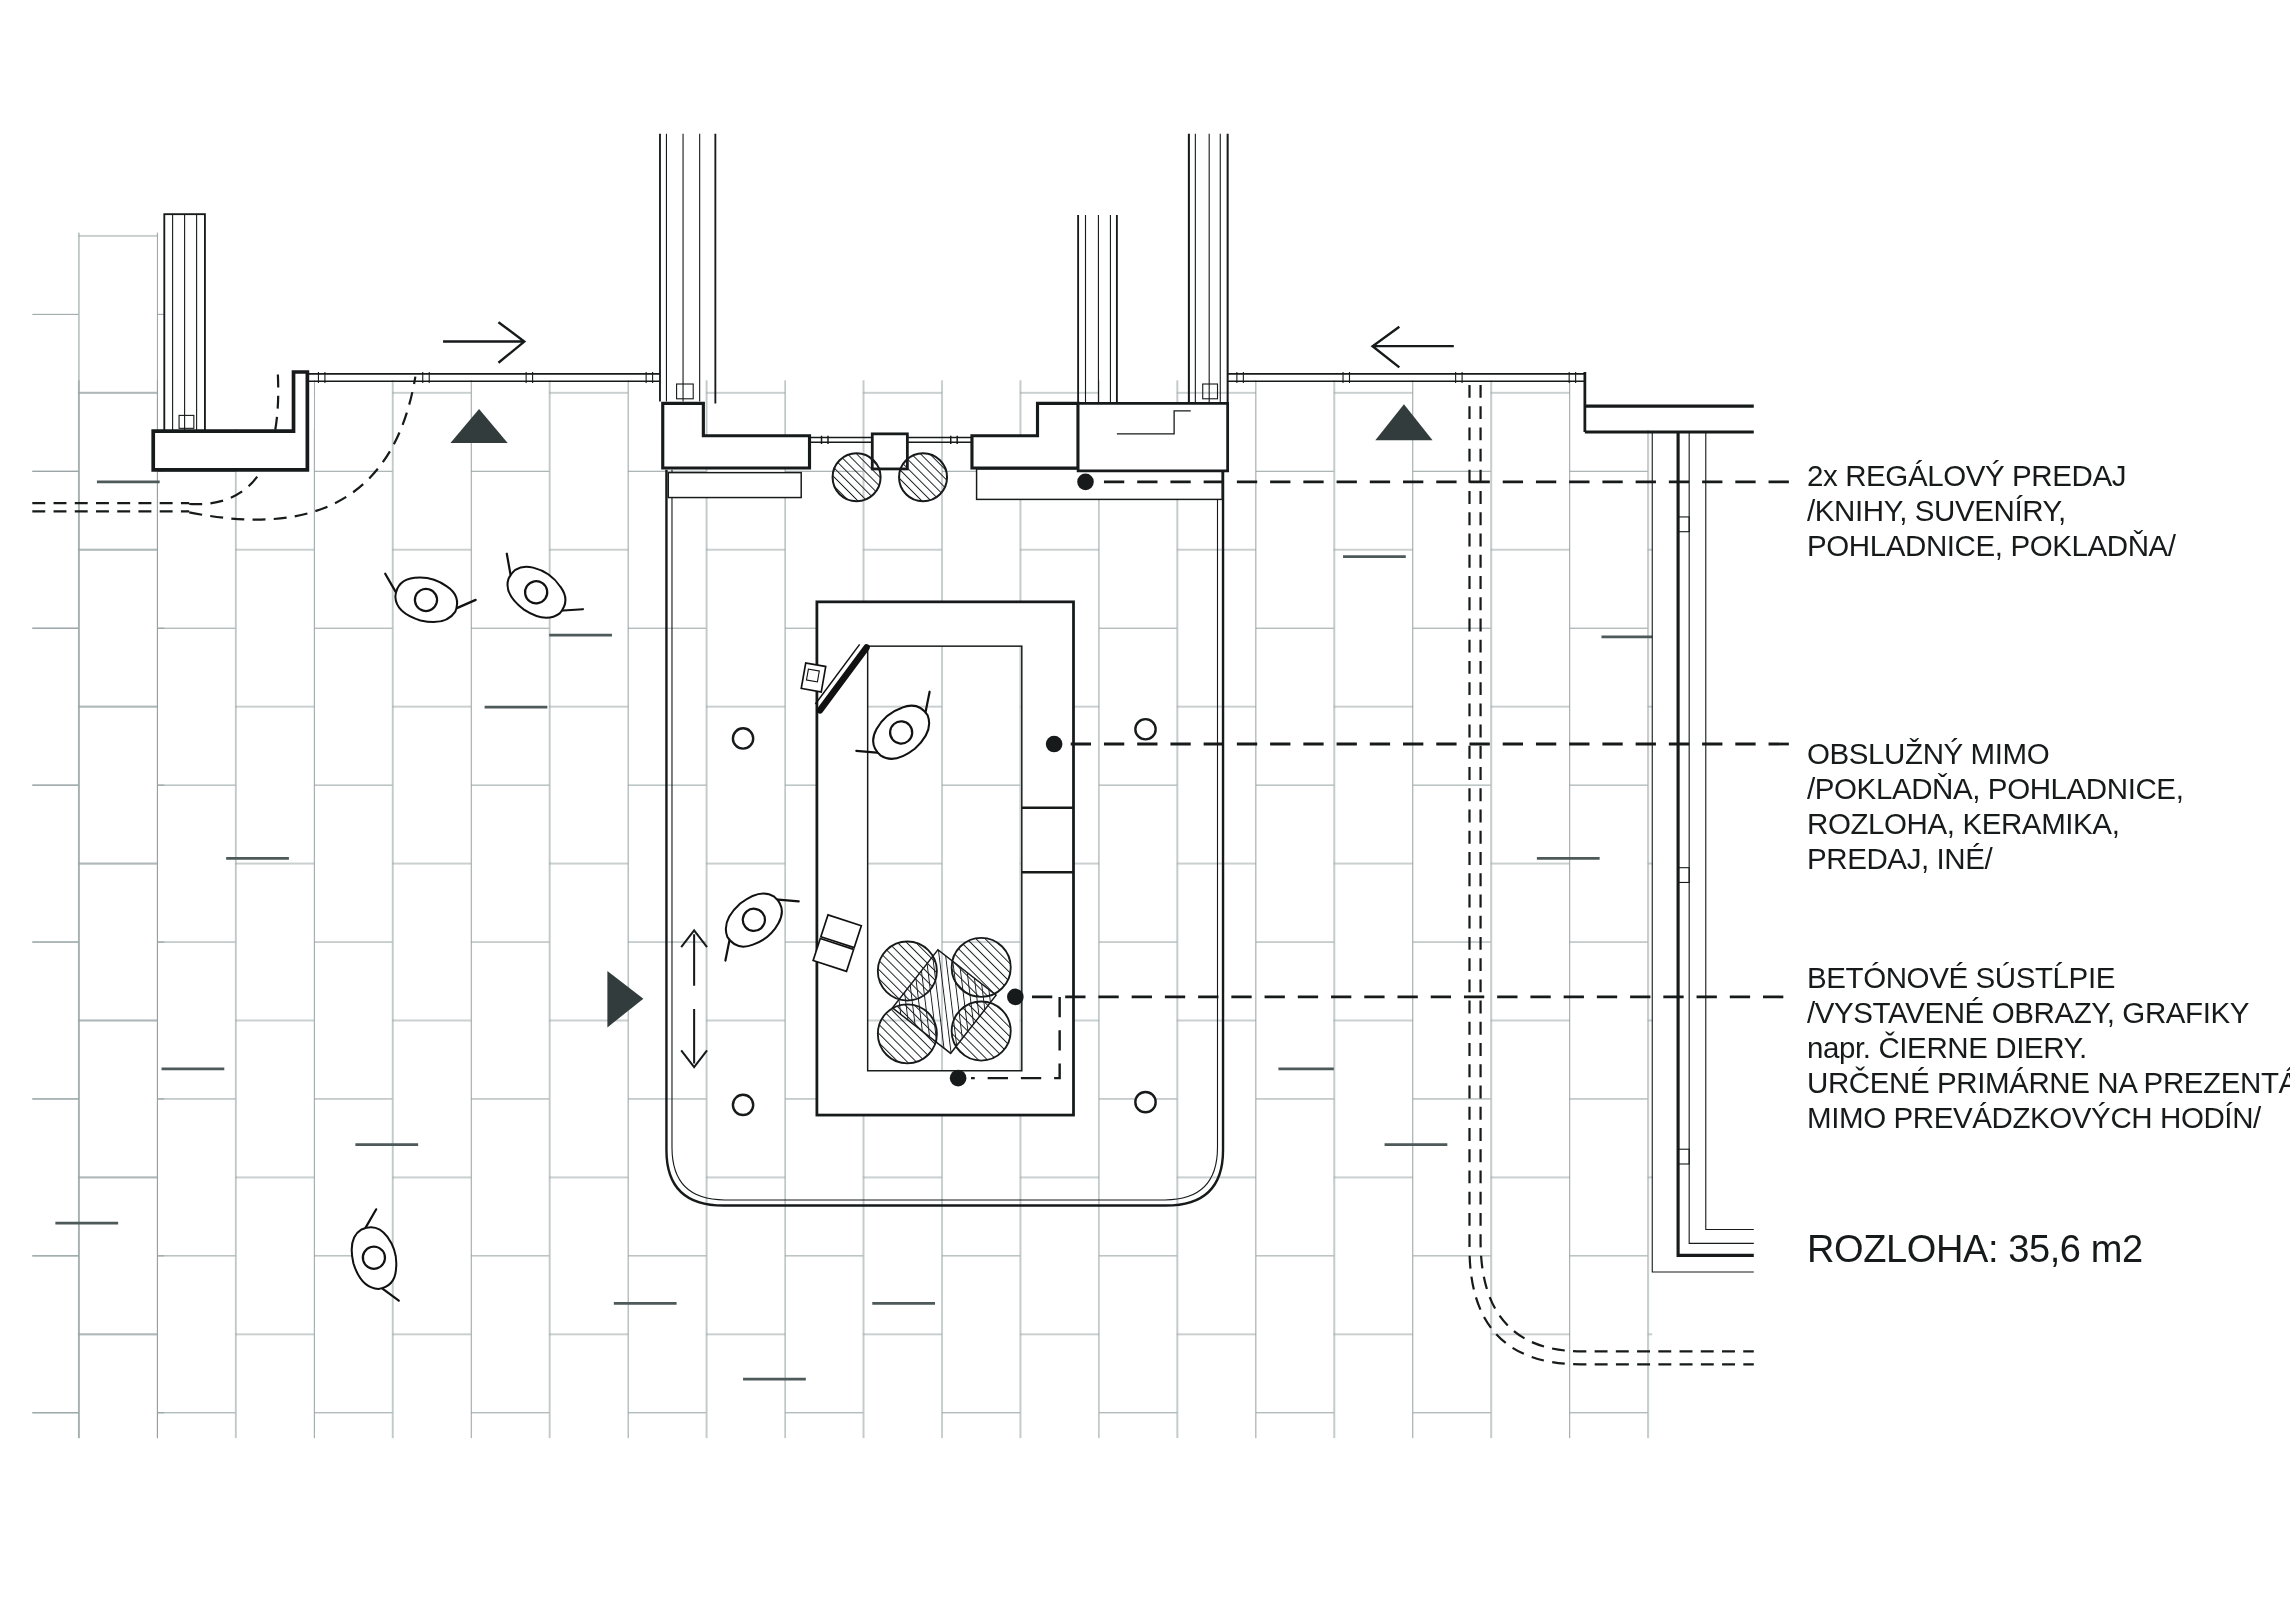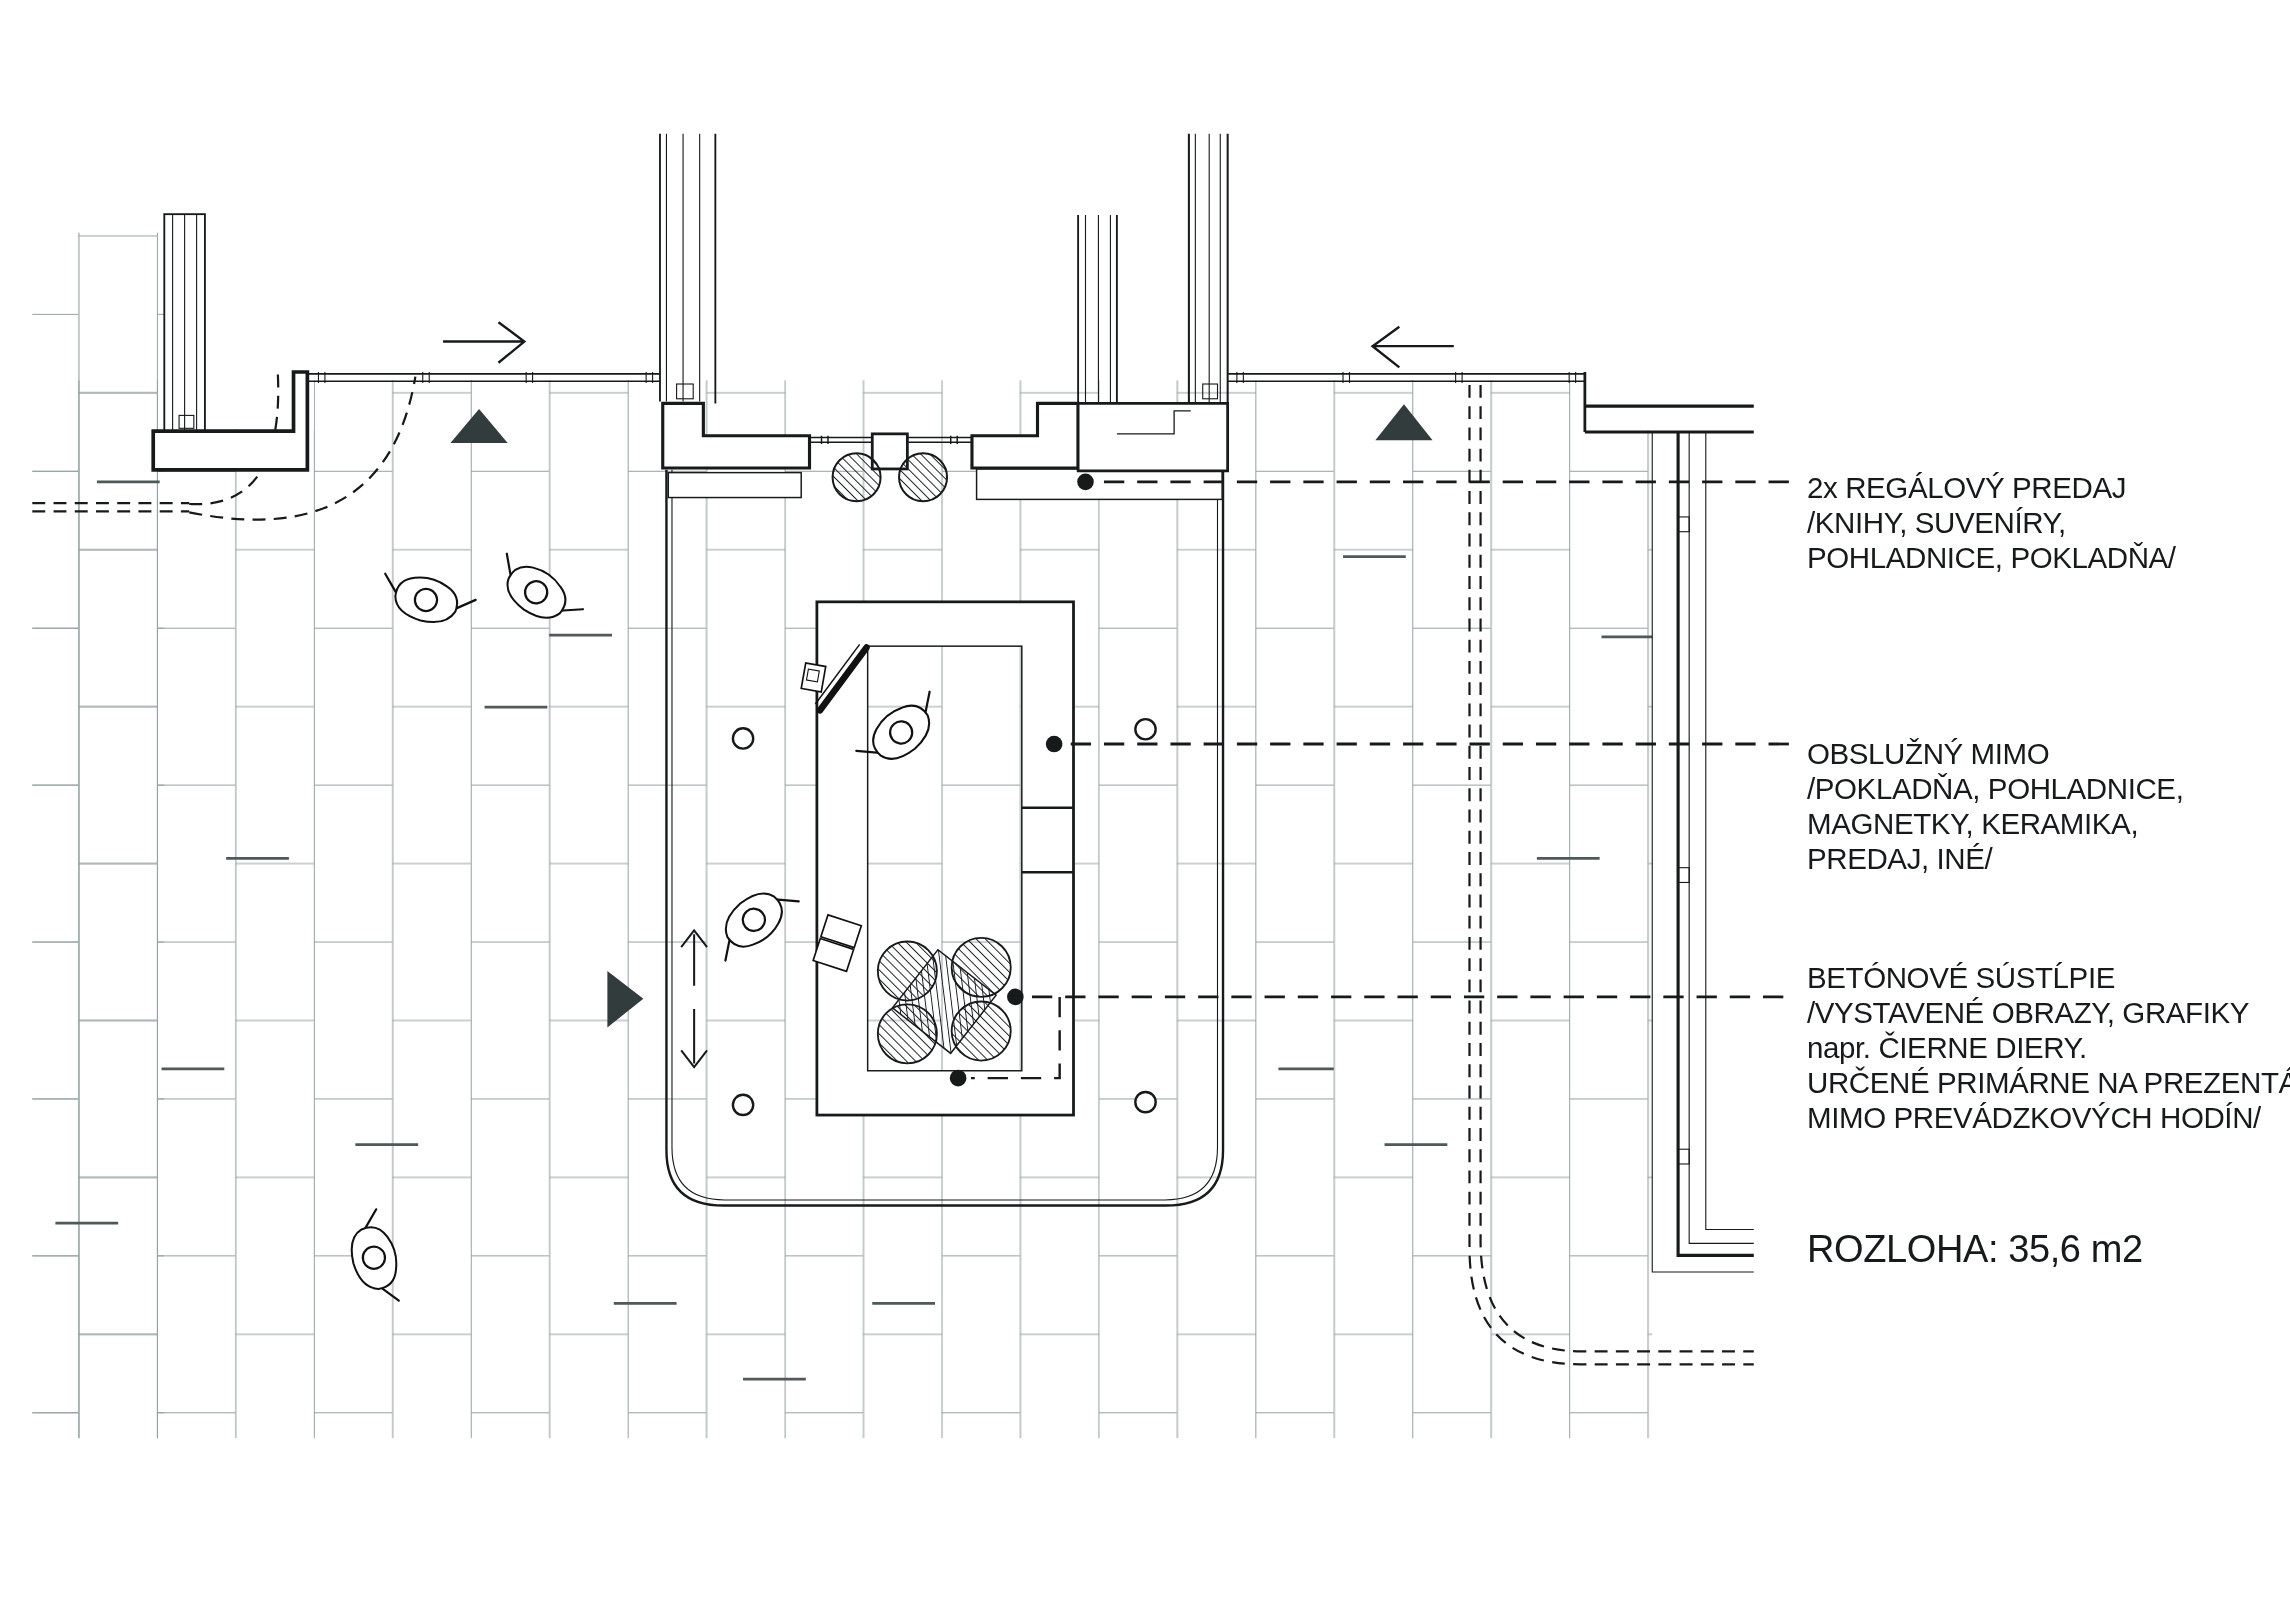--- a/index.html
+++ b/index.html
@@ -216,30 +216,30 @@
 
   <g>
     <use href="#person-glyph" transform="translate(462,648) rotate(195)"></use>
     <use href="#person-glyph" transform="translate(582,640) rotate(215)"></use>
     <use href="#person-glyph" transform="translate(975,792) rotate(140)"></use>
     <use href="#person-glyph" transform="translate(818,998) rotate(320)"></use>
     <use href="#person-glyph" transform="translate(407,1362) rotate(255)"></use>
   </g>
 </svg>
 
-<div class="ann" style="top:470px">
+<div class="ann" style="top:458px">
   <div class="ann-line">2x REGÁLOVÝ PREDAJ</div>
   <div class="ann-line">/KNIHY, SUVENÍRY,</div>
   <div class="ann-line">POHLADNICE, POKLADŇA/</div>
 </div>
 
 <div class="ann" style="top:736px">
   <div class="ann-line">OBSLUŽNÝ MIMO</div>
   <div class="ann-line">/POKLADŇA, POHLADNICE,</div>
-  <div class="ann-line">MAGNETKY, KERAMIKA,</div>
+  <div class="ann-line">ROZLOHA, KERAMIKA,</div>
   <div class="ann-line">PREDAJ, INÉ/</div>
 </div>
 
 <div class="ann" style="top:960px">
   <div class="ann-line">BETÓNOVÉ SÚSTĹPIE</div>
   <div class="ann-line">/VYSTAVENÉ OBRAZY, GRAFIKY</div>
   <div class="ann-line">napr. ČIERNE DIERY.</div>
   <div class="ann-line">URČENÉ PRIMÁRNE NA PREZENTÁCIU</div>
   <div class="ann-line">MIMO PREVÁDZKOVÝCH HODÍN/</div>
 </div>

